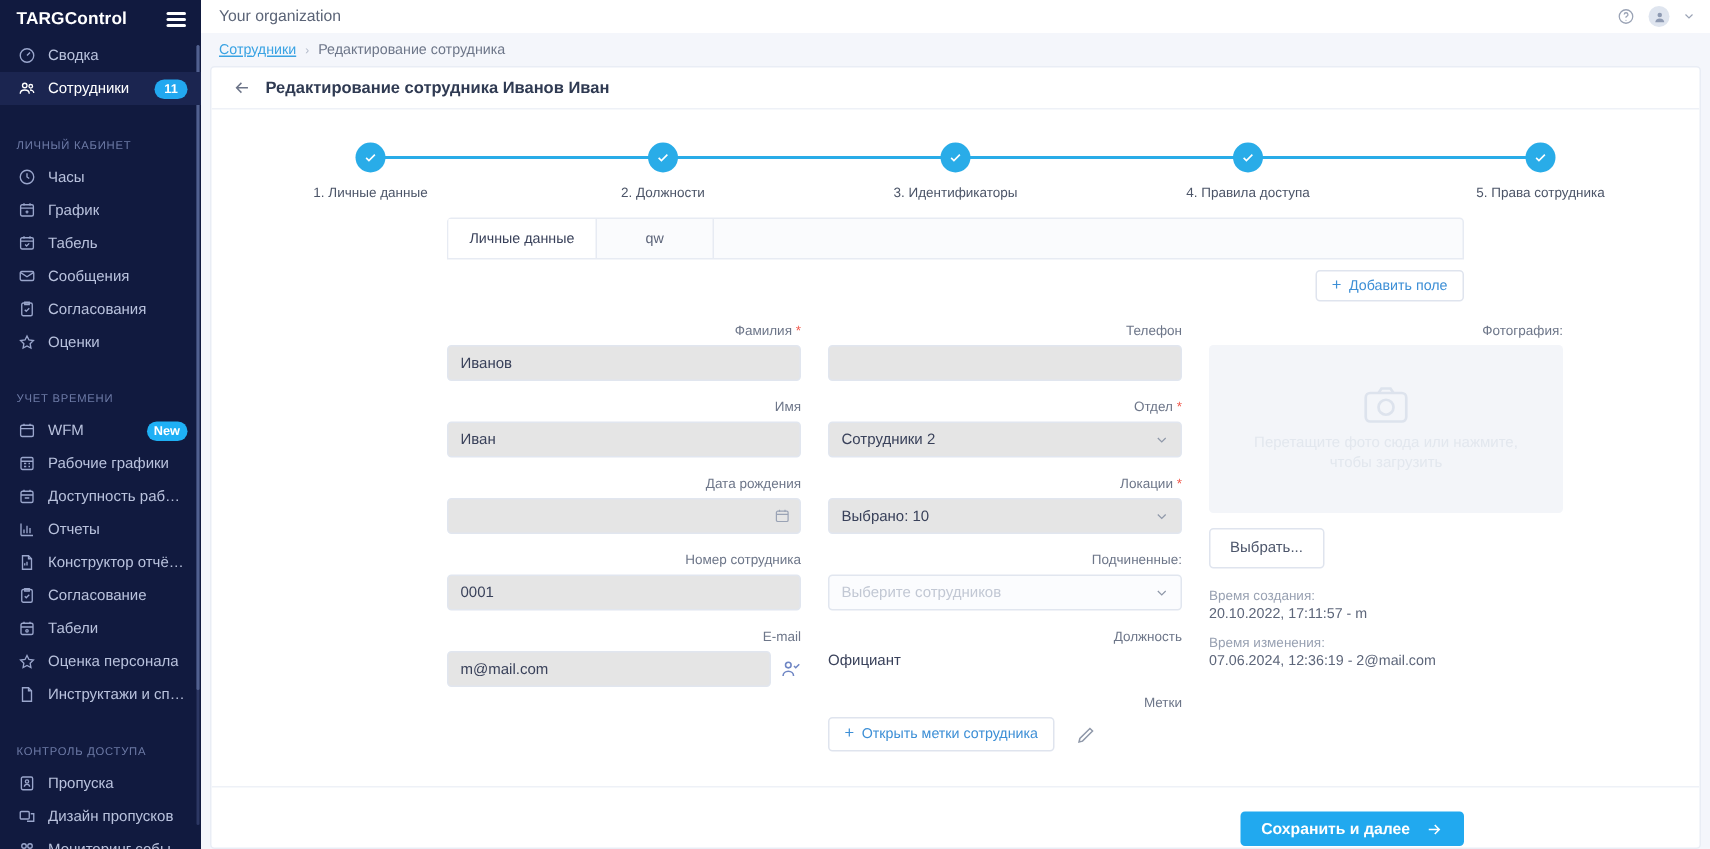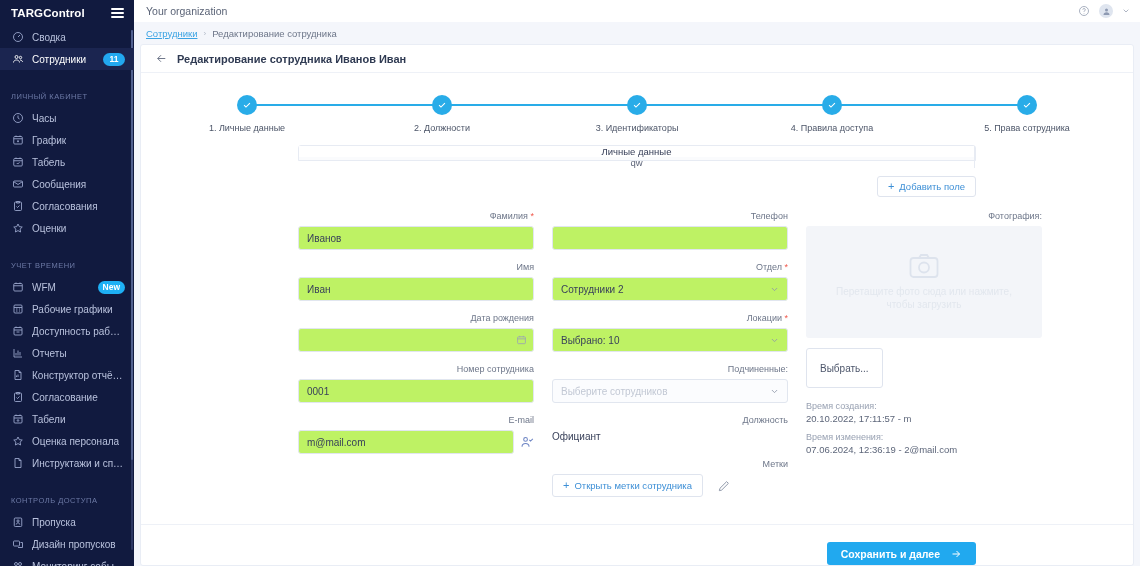--- a/index.html
+++ b/index.html
@@ -166,22 +166,21 @@
     margin: 4px 0 0 0;
     padding: 0 157px;
     display: flex;
     flex: 0 0 24px;
   }
   .tabs {
     display: flex; width: 100%;
     border: 1px solid #e7ebf3;
     border-radius: 3px 3px 0 0;
     background: #fafbfd;
-    height: 16px;
-    flex-direction: column;
+    height: 28px;
   }
   .tab {
     min-width: 78px; padding: 0 14px;
     display: flex; align-items: center; justify-content: center;
     font-size: 9.5px; color: #5c6479;
     border-right: 1px solid #e7ebf3;
     cursor: pointer;
   }
   .tab.active { background: #ffffff; color: #39415a; }
   .tab-filler { flex: 1 1 auto; }
@@ -210,21 +209,21 @@
     align-content: start;
   }
   .field { margin-bottom: 12px; }
   .flabel {
     display: block; font-size: 9px; color: #6d7689; margin-bottom: 5px; text-align: right;
   }
   .req { color: #f0574a; font-size: 9px; }
   .input {
     width: 100%; height: 24px;
     border: 1px solid #e1e6ef; border-radius: 3px;
-    background: #bef264;
+    background: #e5e5e5;
     padding: 0 8px;
     font-size: 10px; color: #39415a;
     font-family: "Liberation Sans", sans-serif;
     display: flex; align-items: center;
   }
   .input.disabled { background: #fbfcfe; color: #c2c8d4; }
   .input-wrap { position: relative; display: flex; align-items: center; gap: 6px; }
   .input-wrap .input { flex: 1 1 auto; }
   .in-ico {
     position: absolute; right: 7px; top: 50%; transform: translateY(-50%);
@@ -246,35 +245,35 @@
     gap: 6px; cursor: pointer;
     padding: 0 16px;
   }
   .cam-ico { width: 30px; height: 26px; color: #dde3ed; }
   .cam-ico svg { width: 30px; height: 26px; display:block; }
   .photo-hint {
     font-size: 10px; color: #e2e7ee; text-align: center; line-height: 1.35;
   }
   .btn-choose {
     margin-top: 10px;
-    height: 40px; padding: 0 13px;
+    height: 27px; padding: 0 13px;
     display: inline-flex; align-items: center;
     border: 1px solid #dfe4ee; border-radius: 3px; background: #fff;
     font-size: 10px; color: #4d566b; cursor: pointer;
   }
   .meta { margin-top: 13px; }
   .meta-label { font-size: 9px; color: #98a1b2; margin-bottom: 2px; }
   .meta-val { font-size: 9.5px; color: #5d667a; margin-bottom: 8px; }
 
   
   .card-foot {
     height: 41px; flex: 0 0 41px;
     border-top: 1px solid #eef1f7;
-    display: flex; align-items: flex-end; justify-content: flex-end;
-    padding: 0 157px 0 0;
+    display: flex; align-items: flex-start; justify-content: flex-end;
+    padding: 16px 157px 0 0;
   }
   .btn-primary {
     height: 23px; padding: 0 14px;
     display: inline-flex; align-items: center; gap: 10px;
     background: #21a9ef; color: #ffffff;
     border: none; border-radius: 3px;
     font-size: 10.5px; font-weight: bold; cursor: pointer;
     font-family: "Liberation Sans", sans-serif;
   }
   .btn-primary svg { width: 12px; height: 12px; display:block; }

